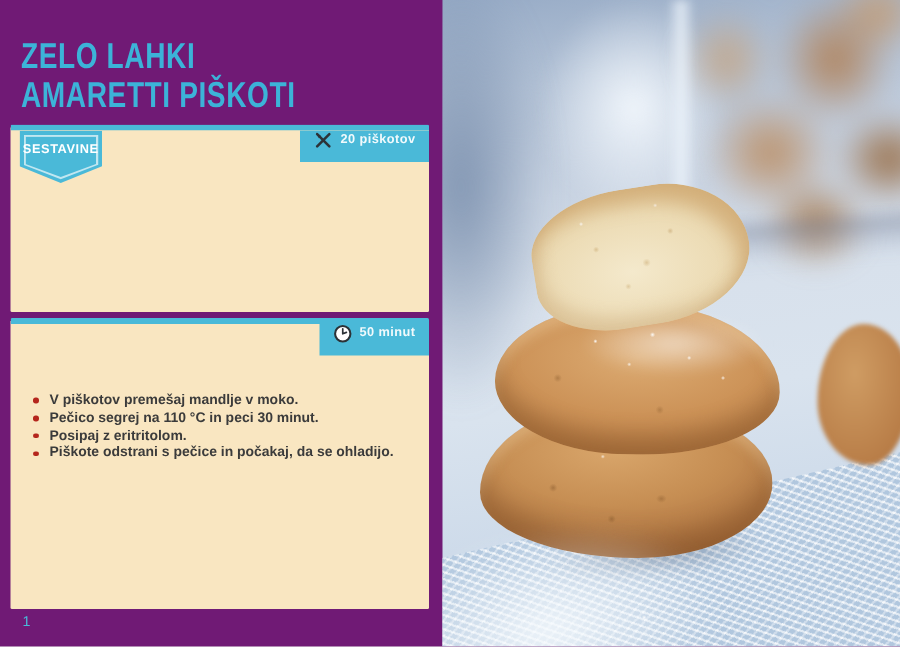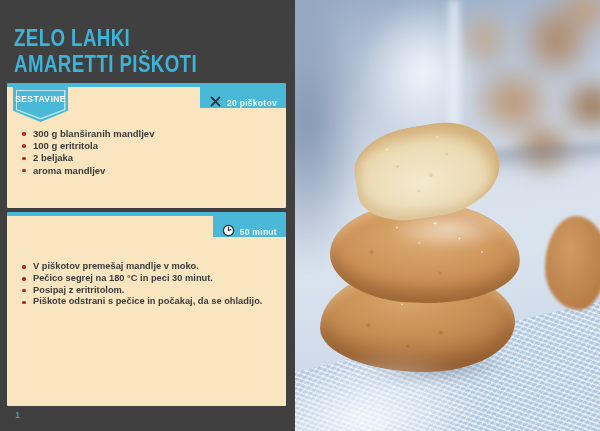--- a/index.html
+++ b/index.html
@@ -5,21 +5,21 @@
   :root{
     --accent-teal:#4ab9d8;
     --title-teal:#3cb3d8;
     --cream:#f9e6c1;
     --bullet-red:#b5261c;
     --text:#3b3b3b;
   }
   *{margin:0;padding:0;box-sizing:border-box}
   html,body{background:#e8e8e8}
   .stage{
-    position:relative;width:600px;height:431px;overflow:hidden;background:#404040;
+    position:relative;width:600px;height:431px;overflow:hidden;background:#701a75;
     font-family:"Liberation Sans","DejaVu Sans",sans-serif;color:var(--text);
   }
   
   .title{
     position:absolute;left:14px;top:25px;
     font-size:24px;font-weight:700;line-height:26px;letter-spacing:.5px;
     color:var(--title-teal);
     transform:scaleX(.78);transform-origin:left top;white-space:nowrap;
   }
   .box{
@@ -36,21 +36,21 @@
   .ribbon .r-outer{inset:0;background:var(--accent-teal)}
   .ribbon .r-line{inset:2.5px;background:rgba(255,255,255,.65)}
   .ribbon .r-core{inset:4px;background:var(--accent-teal)}
   .ribbon .r-label{
     position:absolute;top:7px;left:0;right:0;text-align:center;
     color:#fff;font-size:8.5px;font-weight:700;letter-spacing:.4px;
   }
   
   .badge{
     position:absolute;right:0;top:0;height:21px;z-index:2;
-    display:flex;align-items:flex-end;gap:5px;padding:0 9px;
+    display:flex;align-items:flex-start;gap:5px;padding:0 9px;
     background:var(--accent-teal);
   }
   .badge .badge-text{color:rgba(255,255,255,.92);font-size:8.5px;font-weight:700;letter-spacing:.3px}
   .badge svg{display:block}
   
   .itemlist{position:absolute;left:14px;right:8px;list-style:none}
   .box.ingredients .itemlist{top:41px;font-size:9.5px;line-height:12.2px}
   .box.preparation .itemlist{top:45px;font-size:9.3px;line-height:11.8px}
   .itemlist li{position:relative;padding-left:12px;font-weight:700;color:var(--text)}
   .itemlist .bullet{
@@ -160,58 +160,40 @@
         <svg width="13" height="13" viewBox="0 0 16 16">
           <g fill="none" stroke="#2c3237" stroke-width="2.1" stroke-linecap="round">
             <path d="M3 3 L13 13"></path>
               <path d="M13 3 L3 13"></path>
           </g>
           <path d="M2.1 1.6 L6.2 4.6 L4.4 6.3 Z" fill="#2c3237"></path>
         </svg>
       </span>
       <span class="badge-text">20 piškotov</span>
     </div>
-    <ul class="itemlist">
-        <li>
-        <span class="bullet"></span>
-        <span>300 g blanširanih mandljev</span>
-      </li>
-        <li>
-        <span class="bullet"></span>
-        <span>100 g eritritola</span>
-      </li>
-        <li>
-        <span class="bullet"></span>
-        <span>2 beljaka</span>
-      </li>
-        <li>
-        <span class="bullet"></span>
-        <span>aroma mandljev</span>
-      </li>
-      </ul>
   </section>
 
   <section class="box preparation">
     <div class="badge">
       <span>
         <svg width="13" height="13" viewBox="0 0 16 16">
           <circle cx="8" cy="8" r="6.3" fill="#fff" stroke="#2c3237" stroke-width="1.7"></circle>
           <path d="M8 8 L8 3.9 M8 8 L11 6.9" stroke="#2c3237" stroke-width="1.4" stroke-linecap="round" fill="none"></path>
         </svg>
       </span>
       <span class="badge-text">50 minut</span>
     </div>
     <ul class="itemlist">
         <li>
         <span class="bullet"></span>
         <span>V piškotov premešaj mandlje v moko.</span>
       </li>
         <li>
         <span class="bullet"></span>
-        <span>Pečico segrej na 180 °C in peci 30 minut.</span>
+        <span>Pečico segrej na 110 °C in peci 30 minut.</span>
       </li>
         <li>
         <span class="bullet"></span>
         <span>Posipaj z eritritolom.</span>
       </li>
         <li>
         <span class="bullet"></span>
         <span>Piškote odstrani s pečice in počakaj, da se ohladijo.</span>
       </li>
       </ul>

